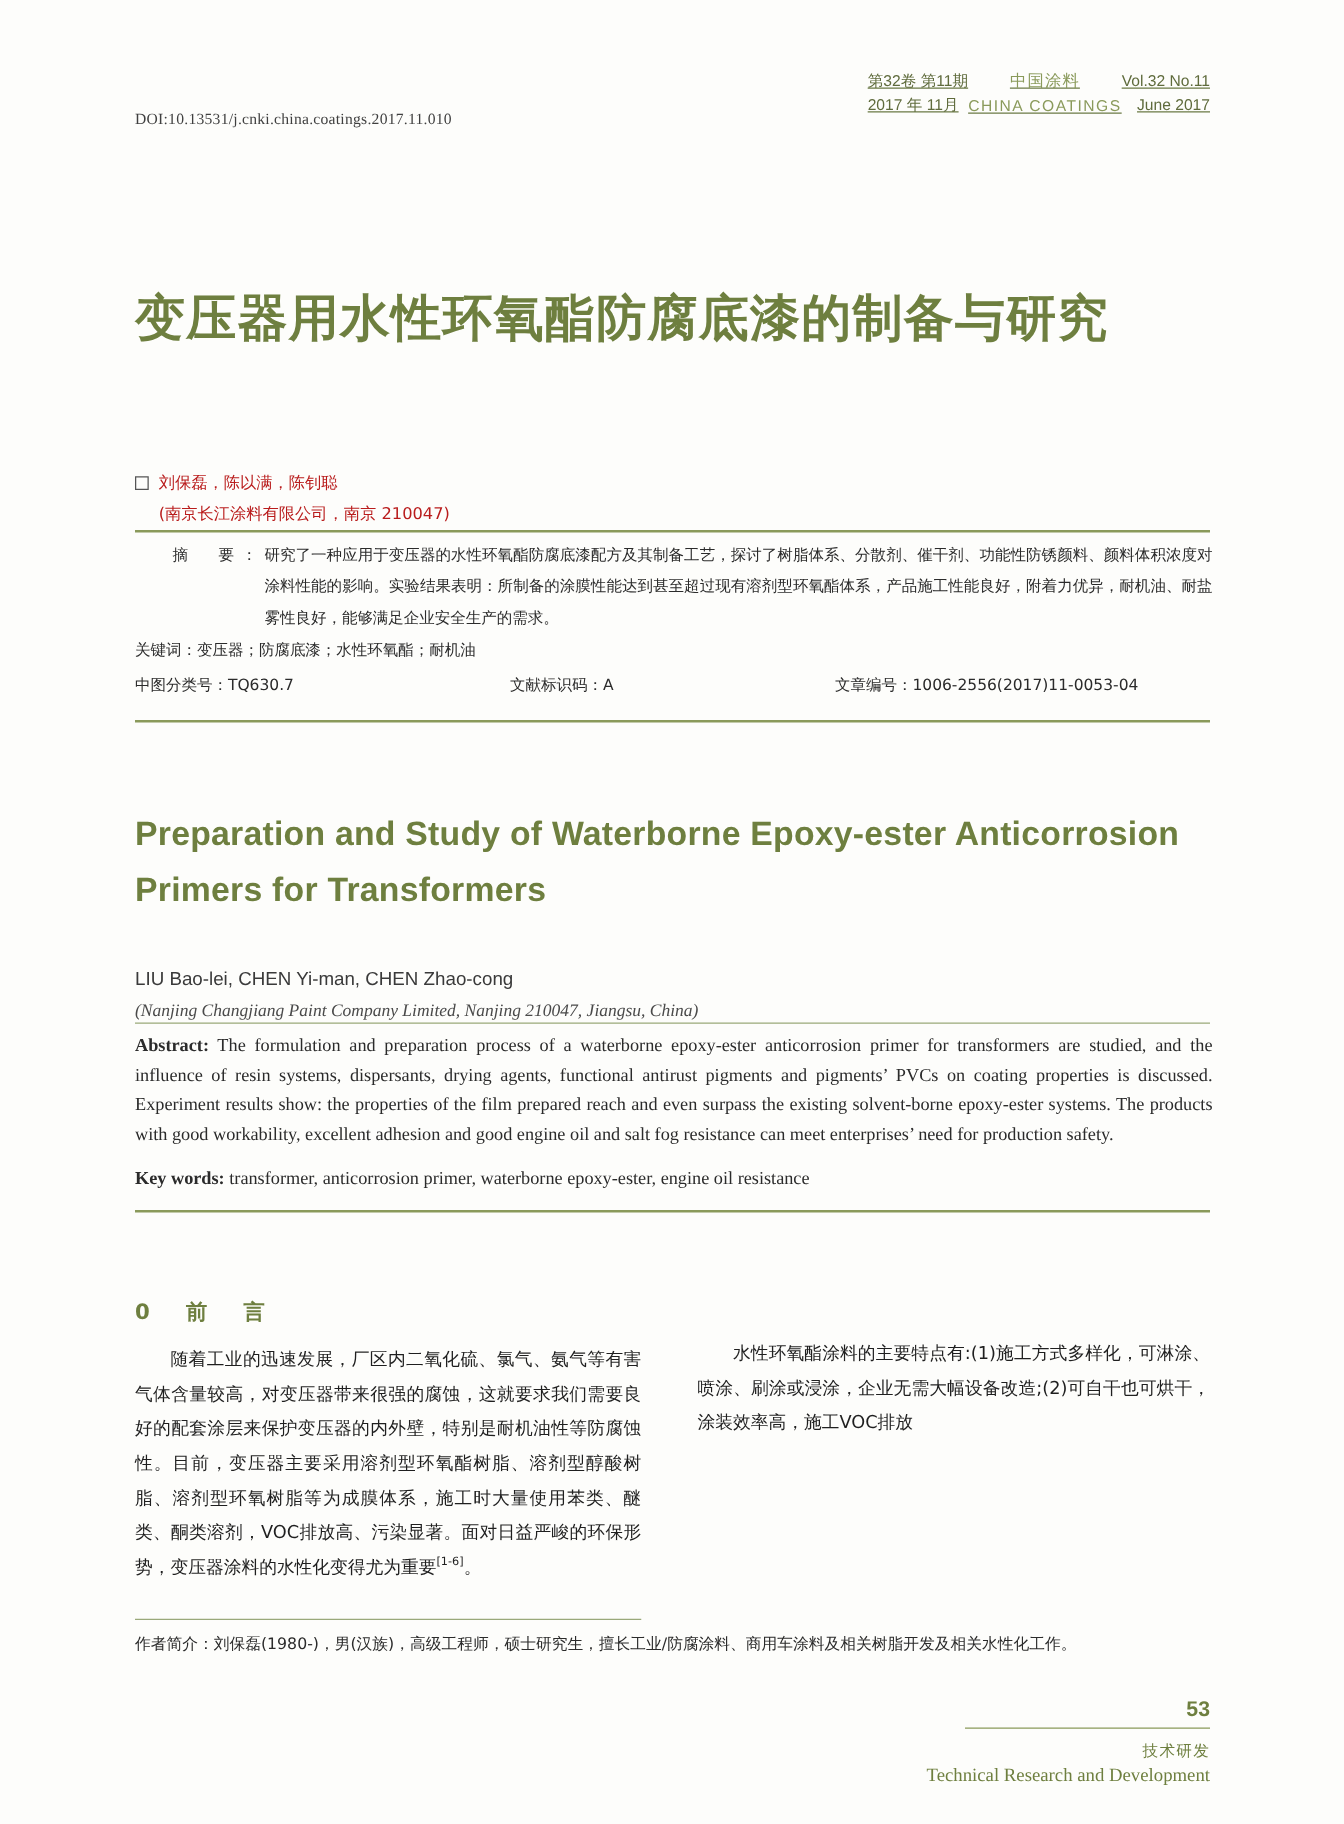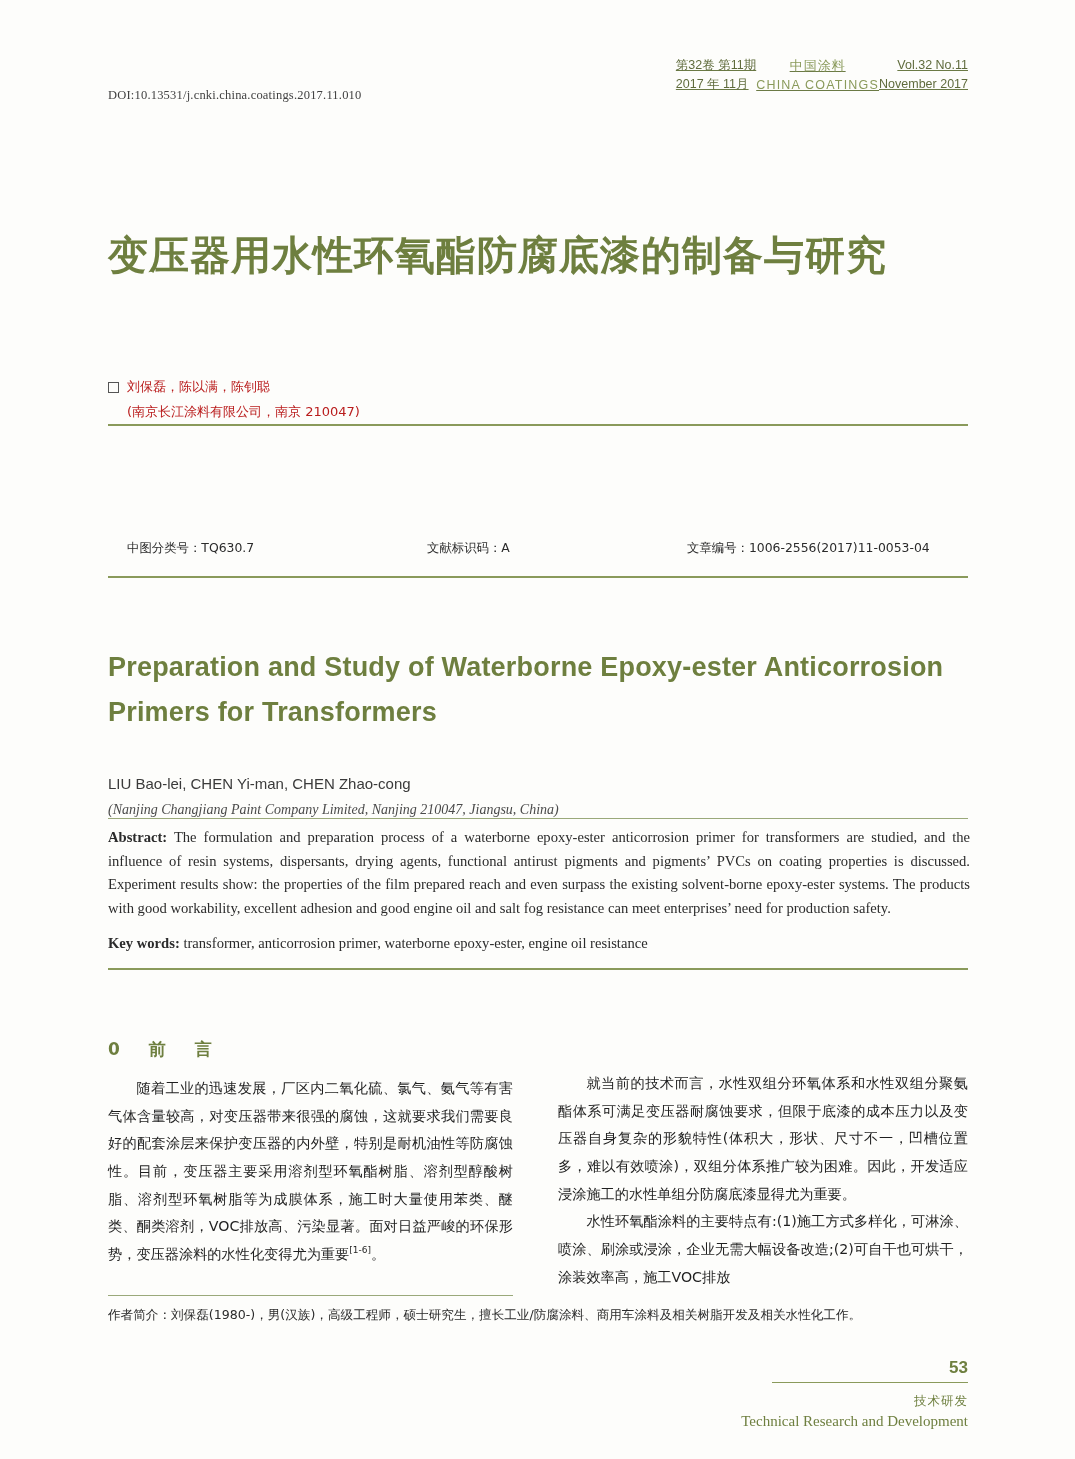--- a/index.html
+++ b/index.html
@@ -140,21 +140,21 @@
   .codes {
     position: absolute;
     left: 108px;
     top: 540px;
     width: 862px;
     font-family: "DejaVu Sans", sans-serif;
     font-size: 12.4px;
     color: #2b2b2b;
     display: flex;
   }
-  .codes .c1 { width: 300px; margin-left: 19px; }
+  .codes .c1 { width: 300px; }
   .codes .c2 { width: 260px; }
   .codes .c3 { flex: 1; text-align: left; }
 
   
   .title-en {
     position: absolute;
     left: 108px;
     top: 645px;
     width: 870px;
     font-family: "Liberation Sans", sans-serif;
@@ -306,37 +306,46 @@
     <div class="col left">
       <div>第32卷  第11期</div>
       <div>2017 年 11月</div>
     </div>
     <div class="col center">
       <div class="cn">中国涂料</div>
       <div class="en">CHINA COATINGS</div>
     </div>
     <div class="col right">
       <div>Vol.32  No.11</div>
-      <div>November 2017</div>
+      <div>June 2017</div>
     </div>
   </div>
 
   <div class="doi">DOI:10.13531/j.cnki.china.coatings.2017.11.010</div>
 
   <div class="title-cn">变压器用水性环氧酯防腐底漆的制备与研究</div>
 
   <div class="authors-cn">
     <div>
       <span class="sq"></span><span>刘保磊，陈以满，陈钊聪</span>
     </div>
     <div class="affil-cn">(南京长江涂料有限公司，南京  210047)</div>
   </div>
 
   <div class="rule-green" style="top:424px"></div>
 
+  <div class="abs-cn">
+    <div class="row">
+      <div class="lab">摘　要：</div>
+      <div class="txt">研究了一种应用于变压器的水性环氧酯防腐底漆配方及其制备工艺，探讨了树脂体系、分散剂、催干剂、功能性防锈颜料、颜料体积浓度对涂料性能的影响。实验结果表明：所制备的涂膜性能达到甚至超过现有溶剂型环氧酯体系，产品施工性能良好，附着力优异，耐机油、耐盐雾性良好，能够满足企业安全生产的需求。</div>
+    </div>
+    <div class="kw">
+      <span>关键词：</span><span>变压器；防腐底漆；水性环氧酯；耐机油</span>
+    </div>
+  </div>
 
   <div class="codes">
     <div class="c1">中图分类号：TQ630.7</div>
     <div class="c2">文献标识码：A</div>
     <div class="c3">文章编号：1006-2556(2017)11-0053-04</div>
   </div>
 
   <div class="rule-green" style="top:576px"></div>
 
   <div class="title-en">Preparation and Study of Waterborne Epoxy-ester Anticorrosion Primers for Transformers</div>
@@ -355,21 +364,20 @@
 
   <div class="rule-green" style="top:968px;height:2px"></div>
 
   <div class="sect-num">0　前　言</div>
 
   <div class="col-left">
     <p><span>随着工业的迅速发展，厂区内二氧化硫、氯气、氨气等有害气体含量较高，对变压器带来很强的腐蚀，这就要求我们需要良好的配套涂层来保护变压器的内外壁，特别是耐机油性等防腐蚀性。目前，变压器主要采用溶剂型环氧酯树脂、溶剂型醇酸树脂、溶剂型环氧树脂等为成膜体系，施工时大量使用苯类、醚类、酮类溶剂，VOC排放高、污染显著。面对日益严峻的环保形势，变压器涂料的水性化变得尤为重要</span><sup>[1-6]</sup><span>。</span></p>
   </div>
 
   <div class="col-right">
-    <p>就当前的技术而言，水性双组分环氧体系和水性双组分聚氨酯体系可满足变压器耐腐蚀要求，但限于底漆的成本压力以及变压器自身复杂的形貌特性(体积大，形状、尺寸不一，凹槽位置多，难以有效喷涂)，双组分体系推广较为困难。因此，开发适应浸涂施工的水性单组分防腐底漆显得尤为重要。</p>
     <p>水性环氧酯涂料的主要特点有:(1)施工方式多样化，可淋涂、喷涂、刷涂或浸涂，企业无需大幅设备改造;(2)可自干也可烘干，涂装效率高，施工VOC排放</p>
   </div>
 
   <div class="foot-rule"></div>
   <div class="footnotes">
     <div>作者简介：刘保磊(1980-)，男(汉族)，高级工程师，硕士研究生，擅长工业/防腐涂料、商用车涂料及相关树脂开发及相关水性化工作。</div>
   </div>
 
   <div class="pageno">53</div>
   <div class="footer-rule"></div>

